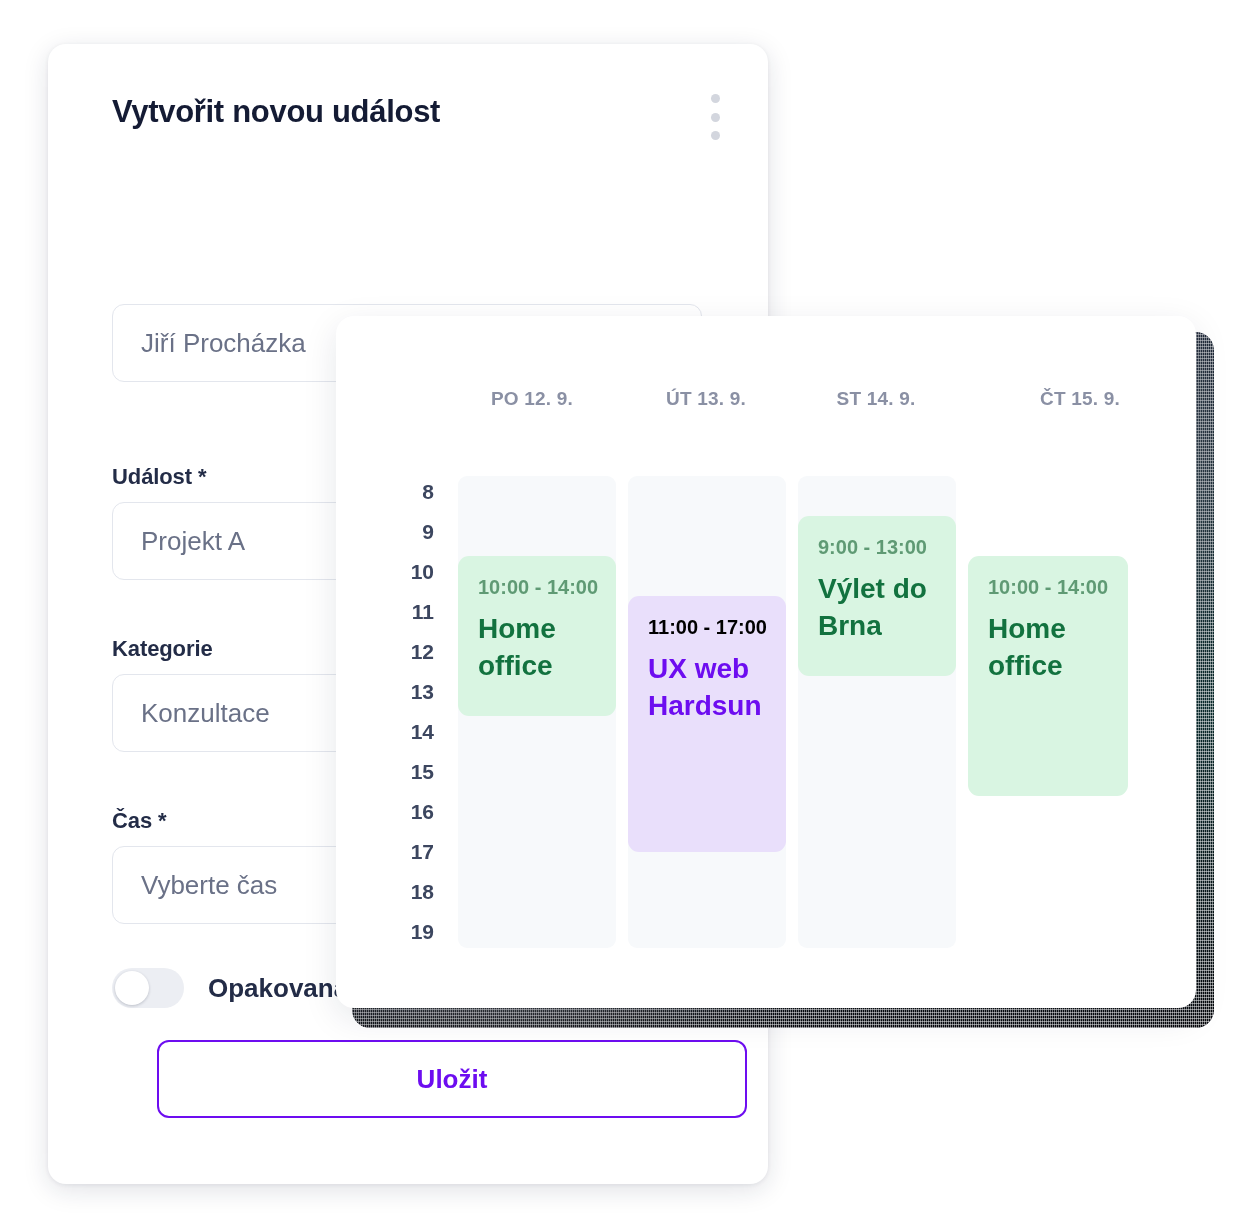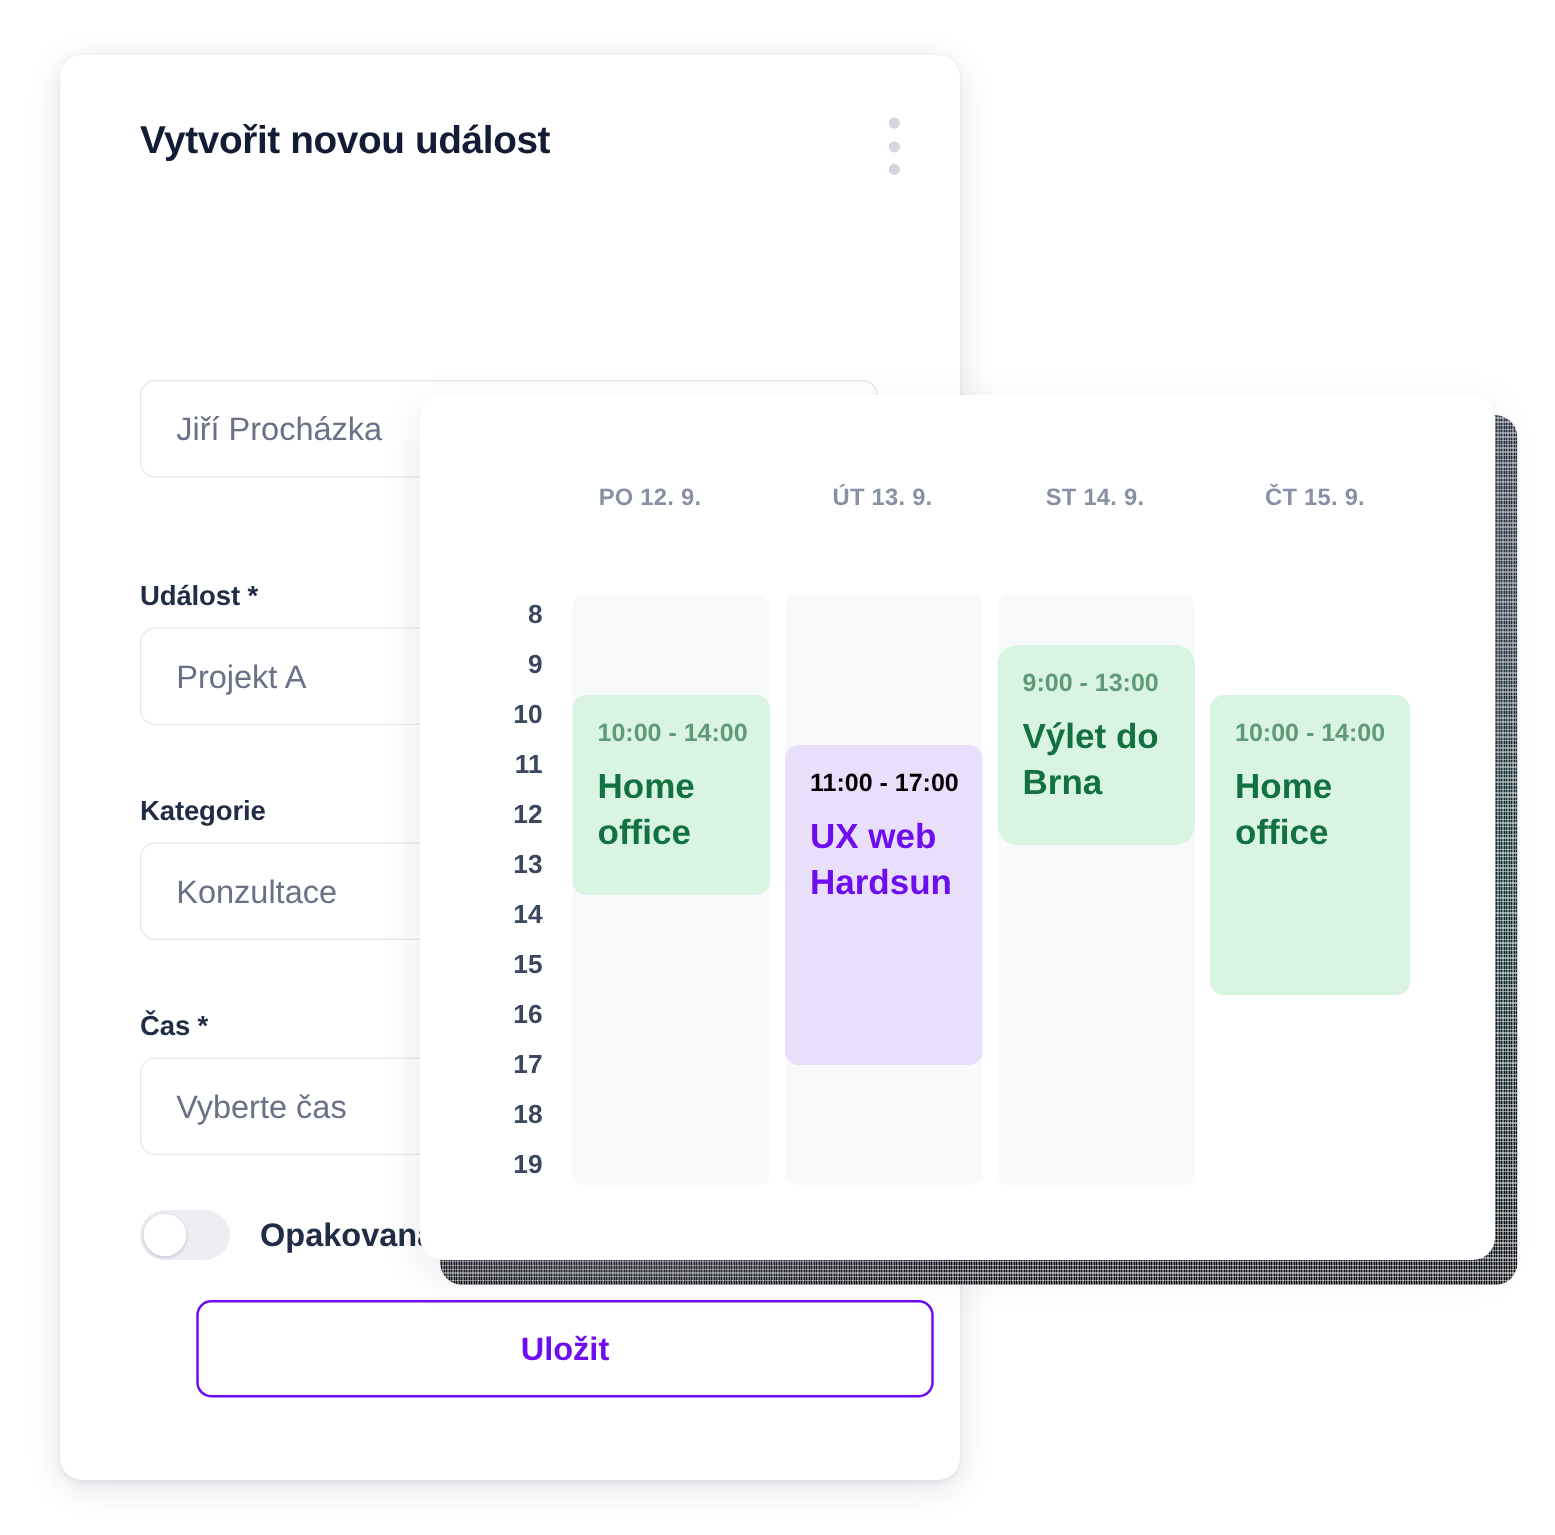--- a/index.html
+++ b/index.html
@@ -215,24 +215,24 @@
     </div>
 
     <div class="save-btn">Uložit</div>
   </div>
 
   <div class="cal-shadow"></div>
   <div class="cal-noise"></div>
 
   <div class="cal-card">
 
-    <div class="day-head" style="left:84px;  width:200px">PO 12. 9.</div>
+    <div class="day-head" style="left:96px;  width:200px">PO 12. 9.</div>
     <div class="day-head" style="left:270px;  width:200px">ÚT 13. 9.</div>
     <div class="day-head" style="left:440px;  width:200px">ST 14. 9.</div>
-    <div class="day-head" style="left:616px;  width:200px">ČT 15. 9.</div>
+    <div class="day-head" style="left:644px;  width:200px">ČT 15. 9.</div>
 
     <div class="hours">
       <div class="hour">8</div>
       <div class="hour">9</div>
       <div class="hour">10</div>
       <div class="hour">11</div>
       <div class="hour">12</div>
       <div class="hour">13</div>
       <div class="hour">14</div>
       <div class="hour">15</div>
@@ -249,21 +249,21 @@
     <div class="event ev-green" style="left:122px; top:240px; width:158px; height:160px;">
       <div class="ev-time">10:00 - 14:00</div>
       <div class="ev-title">Home office</div>
     </div>
 
     <div class="event ev-purple" style="left:292px; top:280px; width:158px; height:256px;">
       <div class="ev-time">11:00 - 17:00</div>
       <div class="ev-title">UX web Hardsun</div>
     </div>
 
-    <div class="event ev-green" style="left:462px; top:200px; width:158px; height:160px;border-radius:16px;">
+    <div class="event ev-green" style="left:462px; top:200px; width:158px; height:160px;">
       <div class="ev-time">9:00 - 13:00</div>
       <div class="ev-title">Výlet do Brna</div>
     </div>
 
     <div class="event ev-green" style="left:632px; top:240px; width:160px; height:240px;">
       <div class="ev-time">10:00 - 14:00</div>
       <div class="ev-title">Home office</div>
     </div>
 
   </div>

